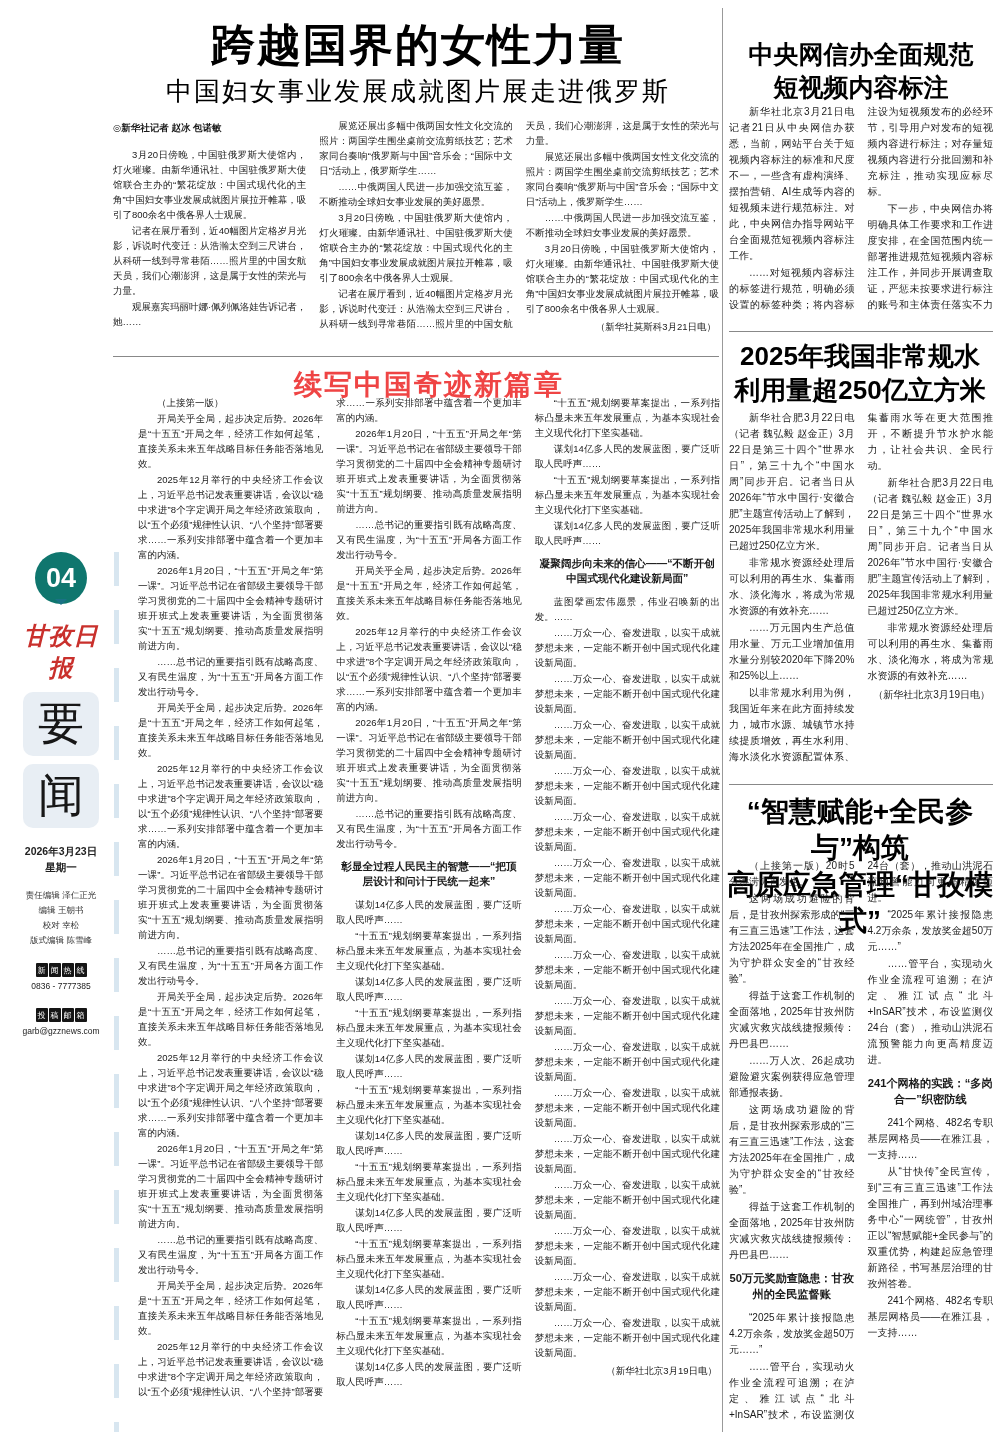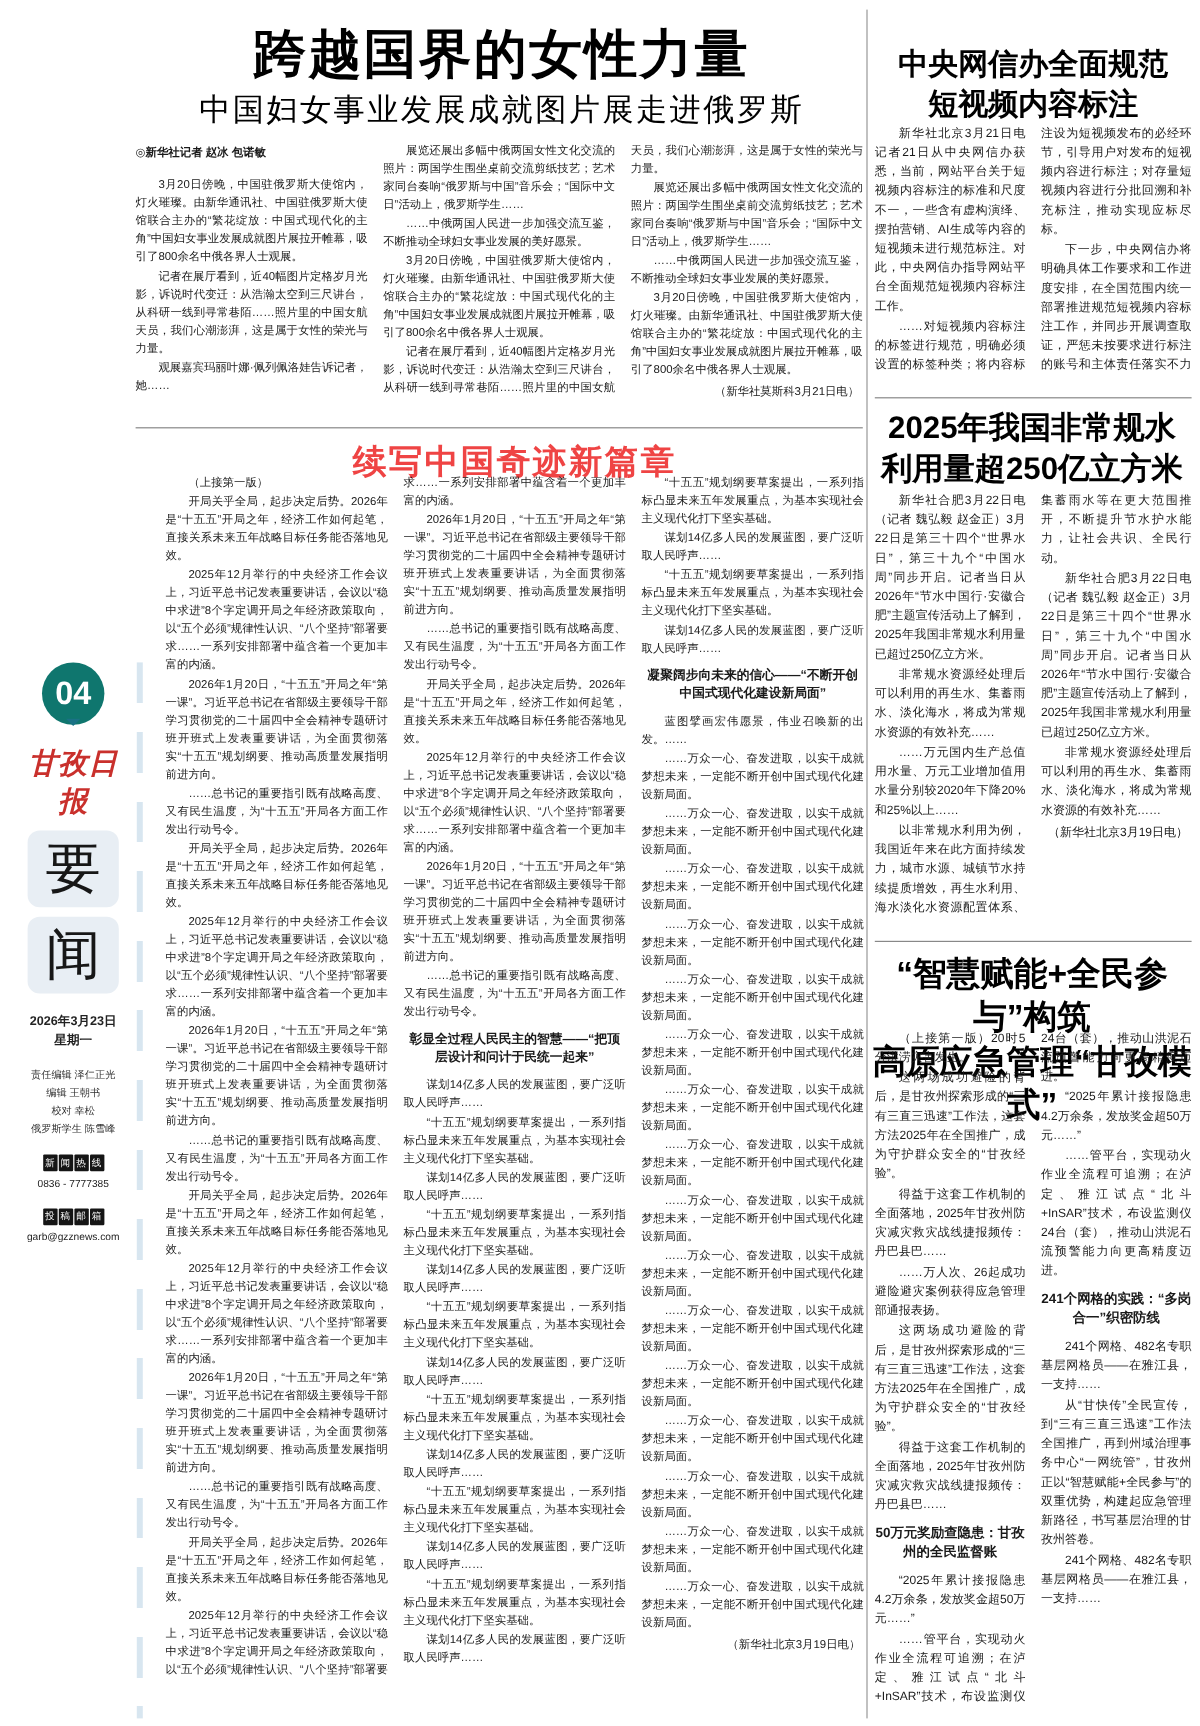--- a/index.html
+++ b/index.html
@@ -64,21 +64,21 @@
   <div class="secbox">要</div>
   <div class="secbox">闻</div>
   <div class="dateline">
     <div>2026年3月23日</div>
     <div>星期一</div>
   </div>
   <div class="staff">
     <div>责任编辑 泽仁正光</div>
     <div>编辑 王朝书</div>
     <div>校对 幸松</div>
-    <div>俄罗斯学生 陈雪峰</div>
+    <div>版式编辑 陈雪峰</div>
   </div>
   <div class="blackline boxchars"><span class="bchar">新</span><span class="bchar">闻</span><span class="bchar">热</span><span class="bchar">线</span></div>
   <div class="contact">0836 - 7777385</div>
   <div class="blackline boxchars"><span class="bchar">投</span><span class="bchar">稿</span><span class="bchar">邮</span><span class="bchar">箱</span></div>
   <div class="contact">garb@gzznews.com</div>
 </div>
 <div id="side-strip"></div>
 
 <div class="vline"></div>
 <div class="hline" style="left:113px;top:356px;width:606px;"></div>

